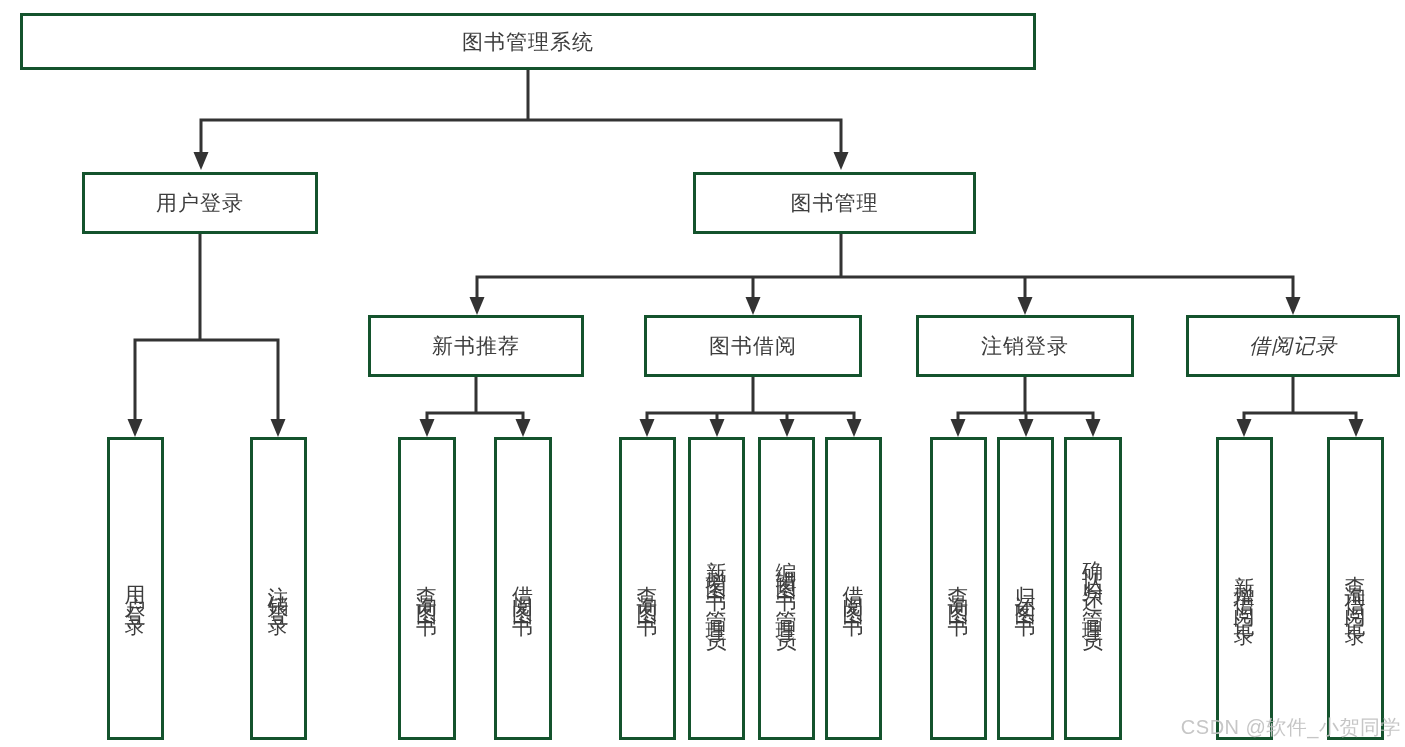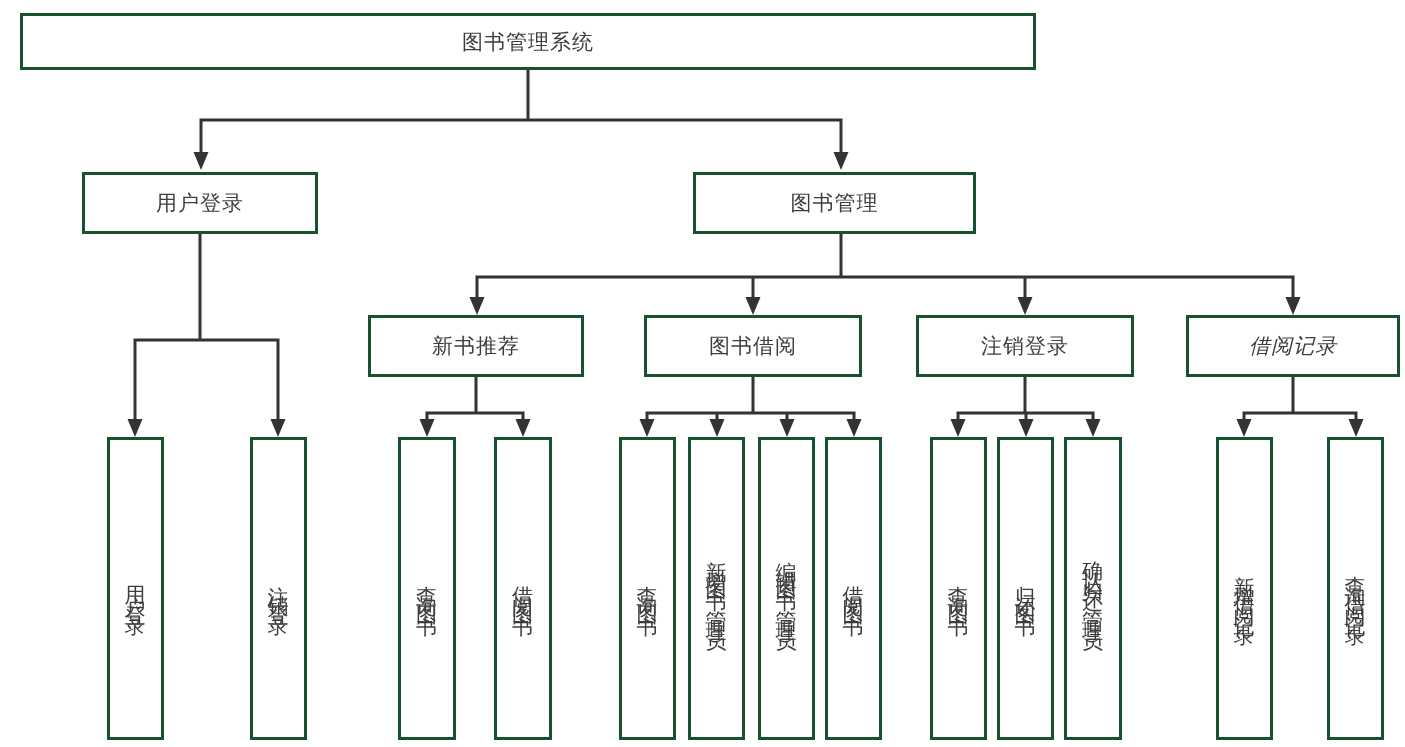--- a/index.html
+++ b/index.html
@@ -167,14 +167,15 @@
     <div class="vtext">确认归还（管理员）</div>
   </div>
 
   <div class="box leaf" style="left:1216px; top:437px; width:57px; height:303px;">
     <div class="vtext">新增借阅记录</div>
   </div>
   <div class="box leaf" style="left:1327px; top:437px; width:57px; height:303px;">
     <div class="vtext">查询借阅记录</div>
   </div>
 
+  <div class="watermark">CSDN @软件_小贺同学</div>
 
 </div>
 
 </body></html>

